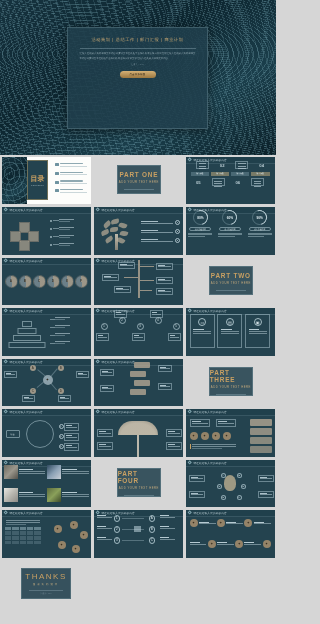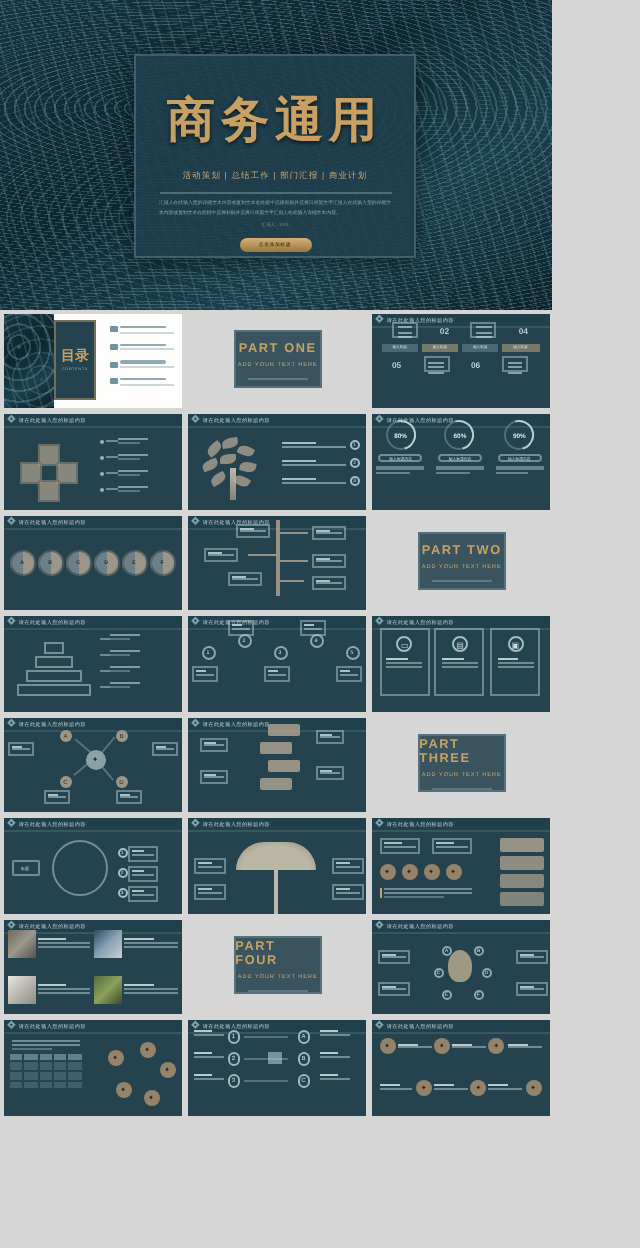--- a/index.html
+++ b/index.html
@@ -338,21 +338,20 @@
   #thanks-panel .t { font-size: 8px; color: #c9a063; letter-spacing: 1.5px; }
   #thanks-panel .s { font-size: 2.4px; color: #bfa87e; letter-spacing: 2px; margin-top: 1.5px; }
   #thanks-panel .rule { width: 72%; height: .5px; background: rgba(180,205,215,.28); margin-top: 4px; }
   #thanks-panel .b { font-size: 1.8px; color: rgba(196,216,224,.5); margin-top: 2px; }
 </style>
 </head>
 <body>
 
 <div id="cover" class="marble">
   <div id="cover-panel">
-    <div id="cover-title">商务通用</div>
     <div id="cover-sub">活动策划 | 总结工作 | 部门汇报 | 商业计划</div>
     <div class="cover-rule"></div>
     <div id="cover-body">汇报人在此输入您的详细文本内容或复制文本在此框中选择粘贴并选择只保留文字汇报人在此输入您的详细文本内容或复制文本在此框中选择粘贴并选择只保留文字汇报人在此输入详细文本内容。</div>
     <div id="cover-date">汇报人：XXX</div>
     <div id="cover-btn">点击添加标题</div>
   </div>
 </div>
 
 <div id="grid">
 
@@ -1177,14 +1176,24 @@
             <span class="sixt">
               <i></i>
               <i></i>
             </span>
             <span class="sixc">✦</span>
           </div>
       </div>
     </div>
   </div>
 
+  <div class="thumb">
+    <div class="slide tex marble">
+      <div id="thanks-panel">
+        <div class="t">THANKS</div>
+        <div class="s">感谢您的观看</div>
+        <div class="rule"></div>
+        <div class="b">汇报人：XXX</div>
+      </div>
+    </div>
+  </div>
 
 </div>
 
 </body></html>

